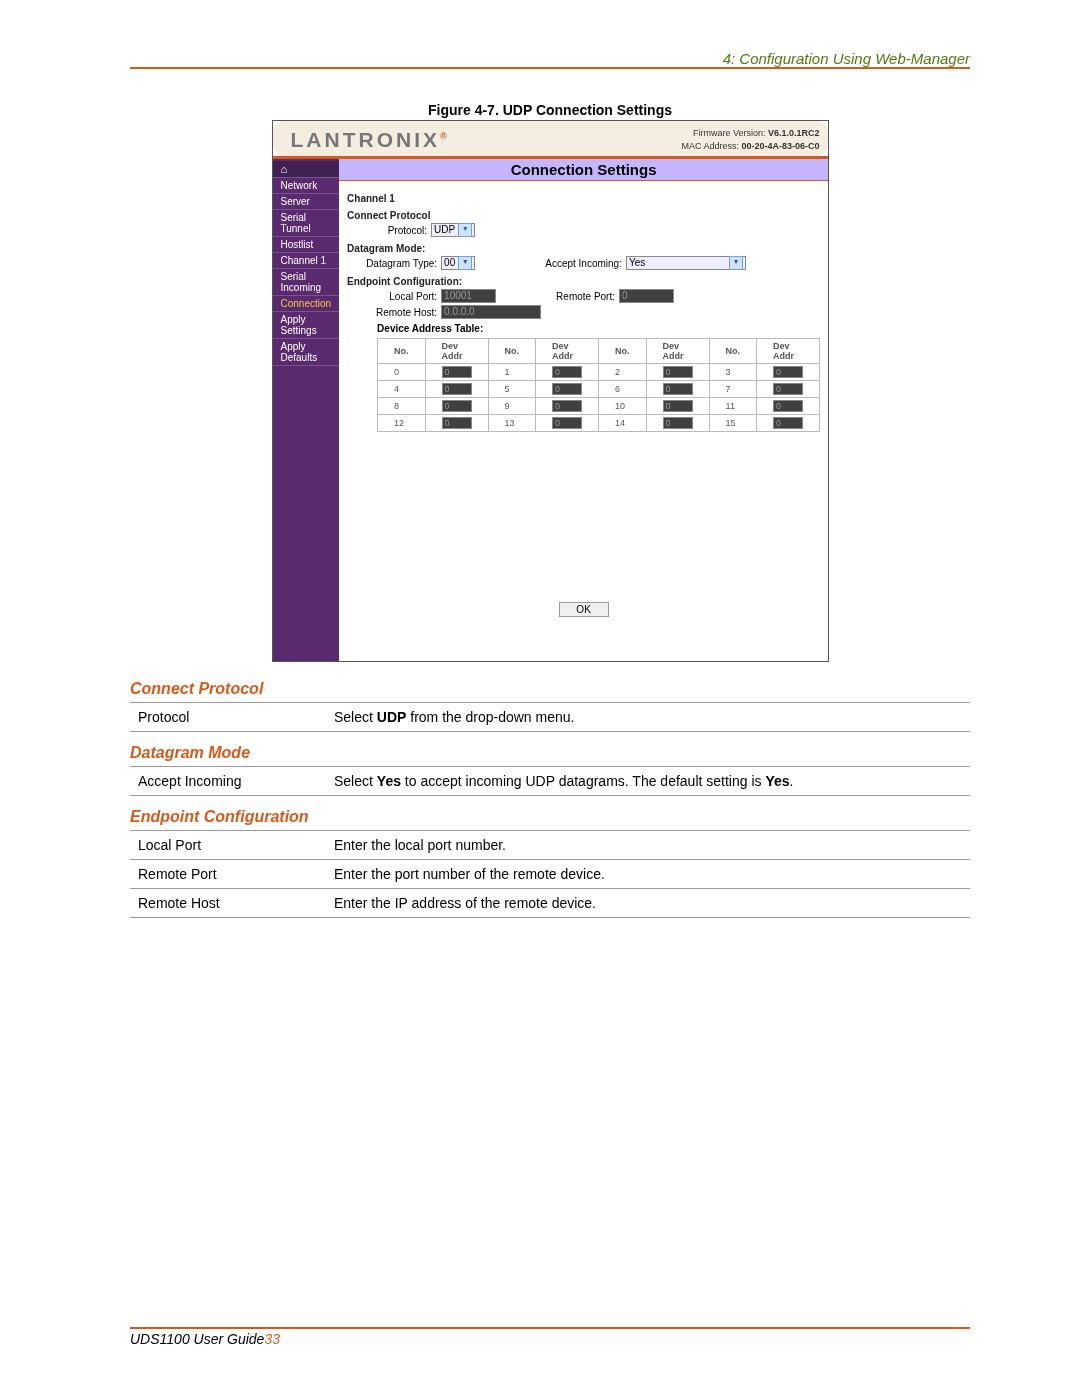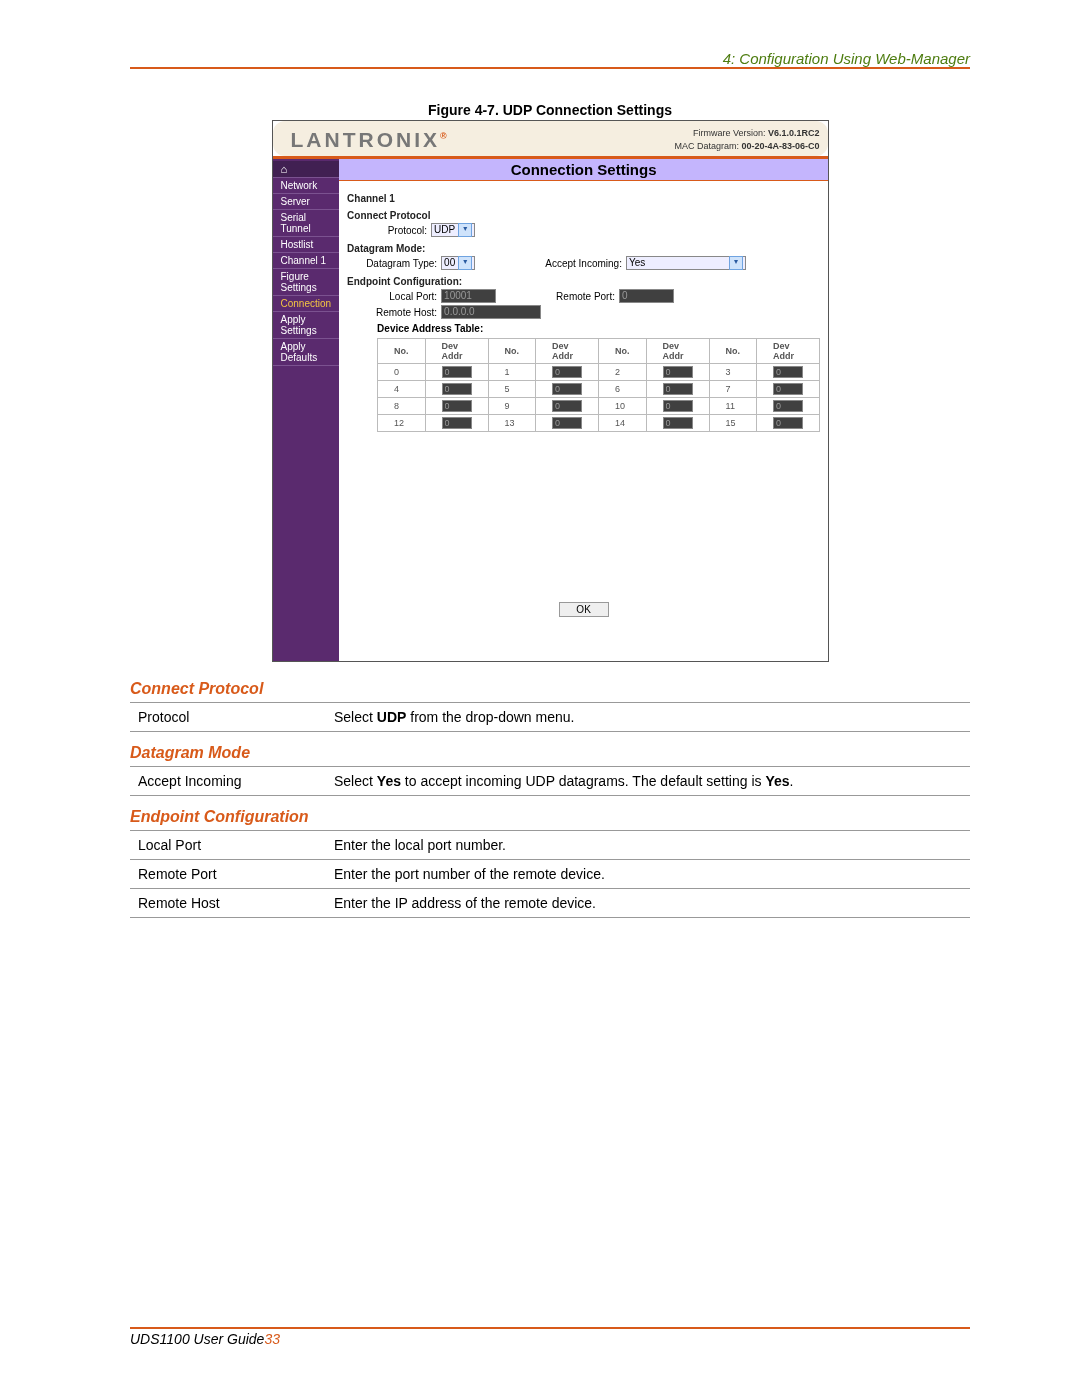--- a/index.html
+++ b/index.html
@@ -238,33 +238,33 @@
   <div class="chapter-title">4: Configuration Using Web-Manager</div>
   <div class="figure-caption">Figure 4-7. UDP Connection Settings</div>
 
   <div class="screenshot">
     <div class="shot-topbar">
       <div class="shot-logo">
         <span>LANTRONIX</span><span class="trade">®</span>
       </div>
       <div class="shot-fw">
         <span>Firmware Version:</span> <b>V6.1.0.1RC2</b><br>
-        <span>MAC Datagram:</span> <b>00-20-4A-83-06-C0</b>
+        <span>MAC Address:</span> <b>00-20-4A-83-06-C0</b>
       </div>
     </div>
     <div class="shot-orangebar"></div>
     <div class="shot-body">
       <div class="shot-nav">
         <div class="home-icon">⌂</div>
         <div class="item">Network</div>
         <div class="item">Server</div>
         <div class="item">Serial Tunnel</div>
         <div class="item subitem">Hostlist</div>
         <div class="item">Channel 1</div>
-        <div class="item subitem">Figure Settings</div>
+        <div class="item subitem">Serial Incoming</div>
         <div class="item subitem active">Connection</div>
         <div class="item">Apply Settings</div>
         <div class="item">Apply Defaults</div>
       </div>
       <div class="shot-main">
         <div class="panel-title">Connection Settings</div>
         <div class="shot-inner">
           <div class="sect-head">Channel 1</div>
           <div class="sect-head">Connect Protocol</div>
           <div class="row">

